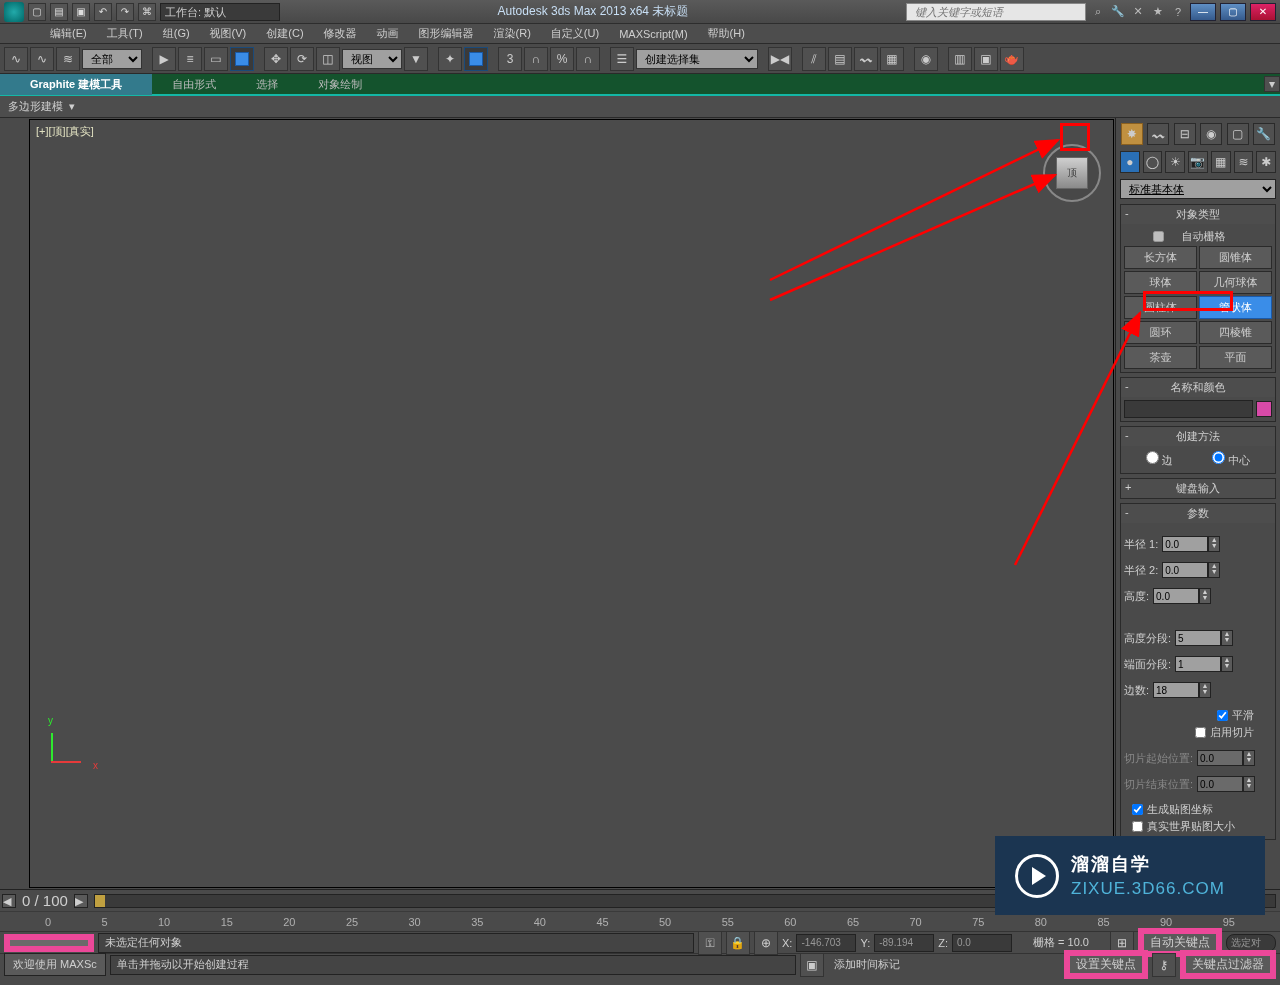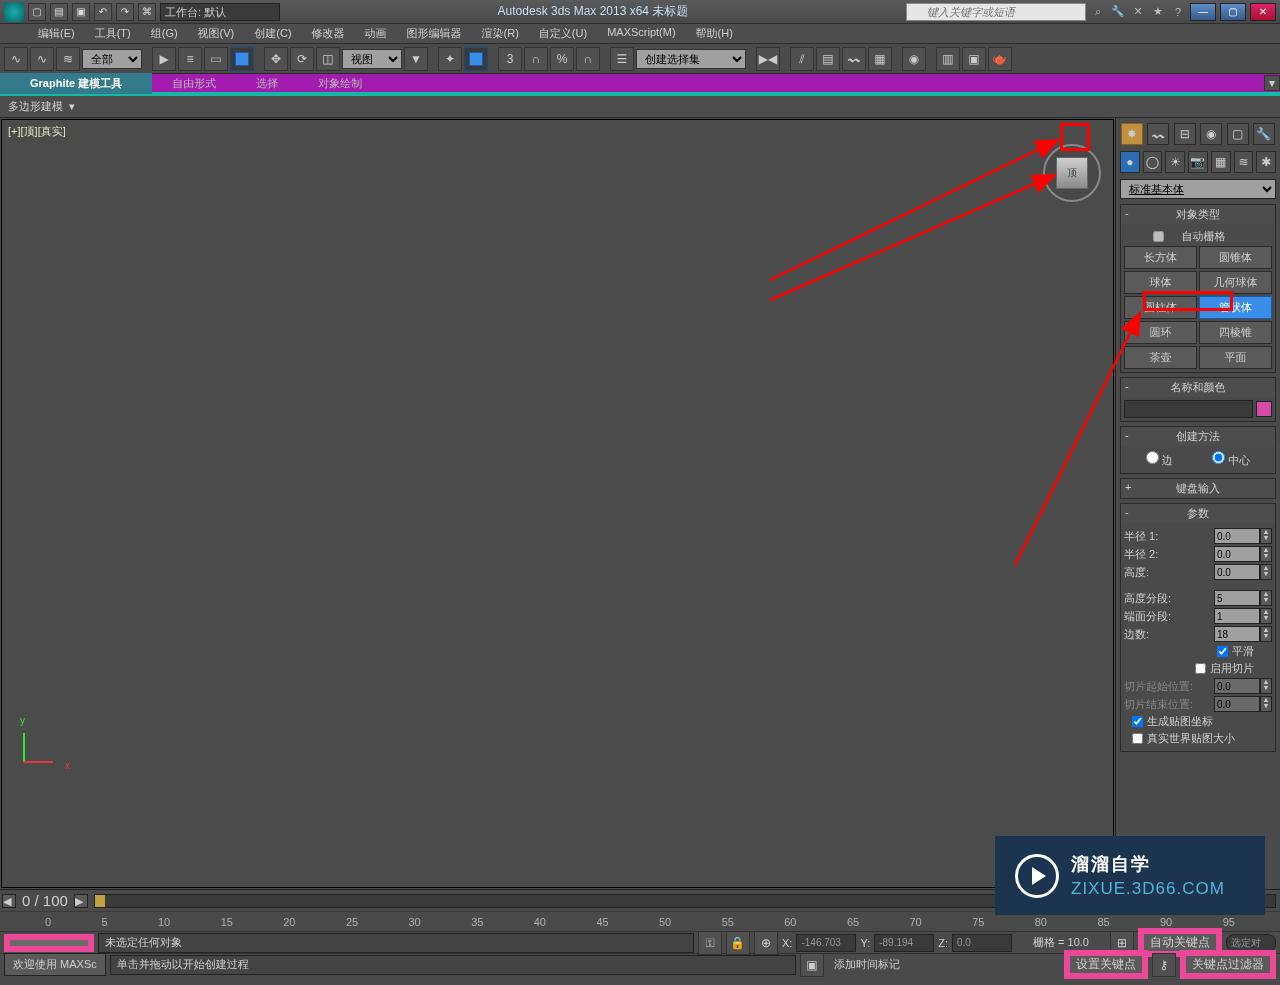--- a/index.html
+++ b/index.html
@@ -6,46 +6,46 @@
     body { background: #4a4a4a; color: #cfcfcf; width: 1280px; height: 985px; overflow: hidden; position: relative; }
     
     
     .titlebar { height: 24px; background: linear-gradient(#5a5a5a,#484848); display: flex; align-items: center; border-bottom: 1px solid #2d2d2d; }
     .titlebar-left { display: flex; align-items: center; gap: 4px; padding-left: 4px; }
     .app-icon { width: 20px; height: 20px; background: radial-gradient(circle,#2aa,#066); border-radius: 3px; }
     .qat-btn { width: 18px; height: 18px; background: #555; border: 1px solid #333; display:flex;align-items:center;justify-content:center;color:#ddd;font-size:10px; }
     .workspace-combo { background:#3a3a3a;border:1px solid #222;color:#ccc;padding:1px 4px; height:18px;width:120px; }
     .titlebar-center { flex:1; text-align:center; color:#c8dff5; font-size:12px; }
     .titlebar-right { display:flex; align-items:center; gap:4px; padding-right:4px; }
-    .search-box{ width:180px;height:18px;background:#e6e6e6;border:1px solid #888;color:#888;padding:0 20px;font-style:italic; }
+    .search-box{ width:180px;height:18px;background:#e6e6e6;border:1px solid #888;color:#888;padding:0 8px;font-style:italic; }
     .win-btn{ width:26px;height:18px;background:linear-gradient(#5f8fc4,#355a8c);border:1px solid #223;display:flex;align-items:center;justify-content:center;color:#fff;font-size:10px; }
     .win-close{ background:linear-gradient(#d26,#a13); }
     .tb-icon{ width:16px;height:16px;color:#bbb;display:flex;align-items:center;justify-content:center; }
     
     
-    .menubar{ height:20px;background:#4d4d4d;display:flex;align-items:flex-start;padding-left:28px;gap:0; border-bottom:1px solid #2a2a2a; }
+    .menubar{ height:20px;background:#4d4d4d;display:flex;align-items:center;padding-left:40px;gap:0; border-bottom:1px solid #2a2a2a; }
     .menu-item{ padding:2px 10px;color:#cfcfcf; }
     
     
     .toolbar{ height:30px;background:#4a4a4a;display:flex;align-items:center;padding:0 4px;gap:2px;border-bottom:1px solid #2a2a2a; }
     .tbtn{ width:24px;height:24px;background:#505050;border:1px solid #333;display:flex;align-items:center;justify-content:center;color:#ccc;font-size:12px; }
     .tbtn.active{ background:#2a6fb5;border-color:#1a4a7a; }
     .tbtn.blue-sq{ background:#3a3a3a; }
     .tbtn.blue-sq::after{ content:"";width:12px;height:12px;background:#3a8ce6;border:1px solid #1a5aa6; }
     .sep{ width:6px; }
     .combo{ background:#a0a0a0;border:1px solid #333;padding:1px 4px;height:20px;color:#000; }
     
     
-    .ribbon-tabs{ height:22px;background:#a21caf;display:flex;align-items:center;border-bottom:4px solid #14b8a6; }
+    .ribbon-tabs{ height:22px;background:#14532d;display:flex;align-items:center;border-bottom:2px solid #14b8a6; }
     .rtab{ padding:3px 20px;color:#bbb; }
     .rtab.first{ background:#337a8c;color:#fff;font-weight:bold;padding:3px 30px; }
     .ribbon-sub{ height:22px;background:#4d4d4d;display:flex;align-items:center;padding-left:8px;color:#cfcfcf;border-bottom:1px solid #2a2a2a; }
     
     
-    .main{ display:flex;height:calc(100% - 24px - 20px - 30px - 22px - 22px - 96px); }
+    .main{ display:flex;height:calc(100% - 24px - 20px - 30px - 22px - 22px - 96px);padding-left:28px; }
     .viewport{ flex:1;background:#4b4b4b;position:relative;border:1px solid #000;margin:1px; }
     .vp-label{ position:absolute;top:4px;left:6px;color:#e0e0c0;font-size:11px; }
     .axis{ position:absolute;left:18px;bottom:120px;width:40px;height:40px; }
     .axis .y{ position:absolute;background:#2eea2e;width:2px;height:30px;left:3px;bottom:4px; }
     .axis .x{ position:absolute;background:#e63a3a;height:2px;width:30px;left:3px;bottom:4px; }
     .axis .ylab{ position:absolute;color:#2eea2e;left:0;top:-12px;font-size:10px; }
     .axis .xlab{ position:absolute;color:#e63a3a;right:-10px;bottom:-4px;font-size:10px; }
     .viewcube{ position:absolute;top:24px;right:12px;width:58px;height:58px;border:2px solid #888;border-radius:50%;display:flex;align-items:center;justify-content:center;background:rgba(70,70,70,0.6); }
     .viewcube-inner{ width:32px;height:32px;background:linear-gradient(#cfcfcf,#8a8a8a);border:1px solid #666;display:flex;align-items:center;justify-content:center;color:#444;font-size:10px; }
     
@@ -56,21 +56,21 @@
     .pbtn.sel{ background:#c09040;border-color:#8a6020; }
     .pbtn.blue{ background:#2a6fb5; }
     .cat-combo{ width:calc(100% - 4px);margin:3px 2px;background:#a0a0a0;border:1px solid #222;height:20px;color:#000;padding:0 4px;text-decoration:underline; }
     .rollout{ margin:2px;border:1px solid #2a2a2a; }
     .roll-header{ background:#4d4d4d;color:#d0d0d0;text-align:center;padding:2px;font-size:11px;position:relative; }
     .roll-header .tog{ position:absolute;left:4px; }
     .roll-body{ padding:3px;background:#4a4a4a; }
     .btn-grid{ display:grid;grid-template-columns:1fr 1fr;gap:2px; }
     .obj-btn{ background:#5a5a5a;border:1px solid #2a2a2a;color:#cfcfcf;text-align:center;padding:3px 0;font-size:11px; }
     .obj-btn.sel{ background:#3a8de8;color:#fff;border-color:#1a5aaa; }
-    .param-row{ display:flex;align-items:center;justify-content:space-between;gap:4px;margin:2px 0; }
+    .param-row{ display:flex;align-items:center;justify-content:flex-start;gap:4px;margin:10px 0; }
     .param-row label{ color:#cfcfcf;font-size:11px; }
     .spinner{ display:flex;align-items:center; }
     .spinner input{ width:46px;height:16px;background:#a0a0a0;border:1px solid #222;color:#000;font-size:10px;padding:0 2px;text-align:left; }
     .spinner .arrows{ width:12px;height:16px;background:#5a5a5a;border:1px solid #222;font-size:7px;display:flex;flex-direction:column;line-height:6px;text-align:center; }
     .chk-row{ display:flex;align-items:center;gap:4px;margin:2px 0;justify-content:flex-end;padding-right:18px; }
     .chk-row.left{ justify-content:center;gap:18px; }
     .chk-row input{ width:11px;height:11px; }
     .color-sw{ width:16px;height:16px;background:#d84aa8;border:1px solid #222; }
     .name-input{ flex:1;height:18px;background:#3a3a3a;border:1px solid #222; }
     .radio-row{ display:flex;justify-content:space-around;padding:2px; }
@@ -164,21 +164,21 @@
   <div class="sep"></div>
   <div class="tbtn">✦</div>
   <div class="tbtn active blue-sq"></div>
   <div class="sep"></div>
   <div class="tbtn">3</div>
   <div class="tbtn">∩</div>
   <div class="tbtn">%</div>
   <div class="tbtn">∩</div>
   <div class="sep"></div>
   <div class="tbtn">☰</div>
-  <select class="combo" style="width:110px"><option>创建选择集</option></select>
+  <select class="combo" style="width:122px"><option>创建选择集</option></select>
   <div class="sep"></div>
   <div class="tbtn">▶◀</div>
   <div class="sep"></div>
   <div class="tbtn">⫽</div>
   <div class="tbtn">▤</div>
   <div class="tbtn">〰</div>
   <div class="tbtn">▦</div>
   <div class="sep"></div>
   <div class="tbtn">◉</div>
   <div class="sep"></div>

